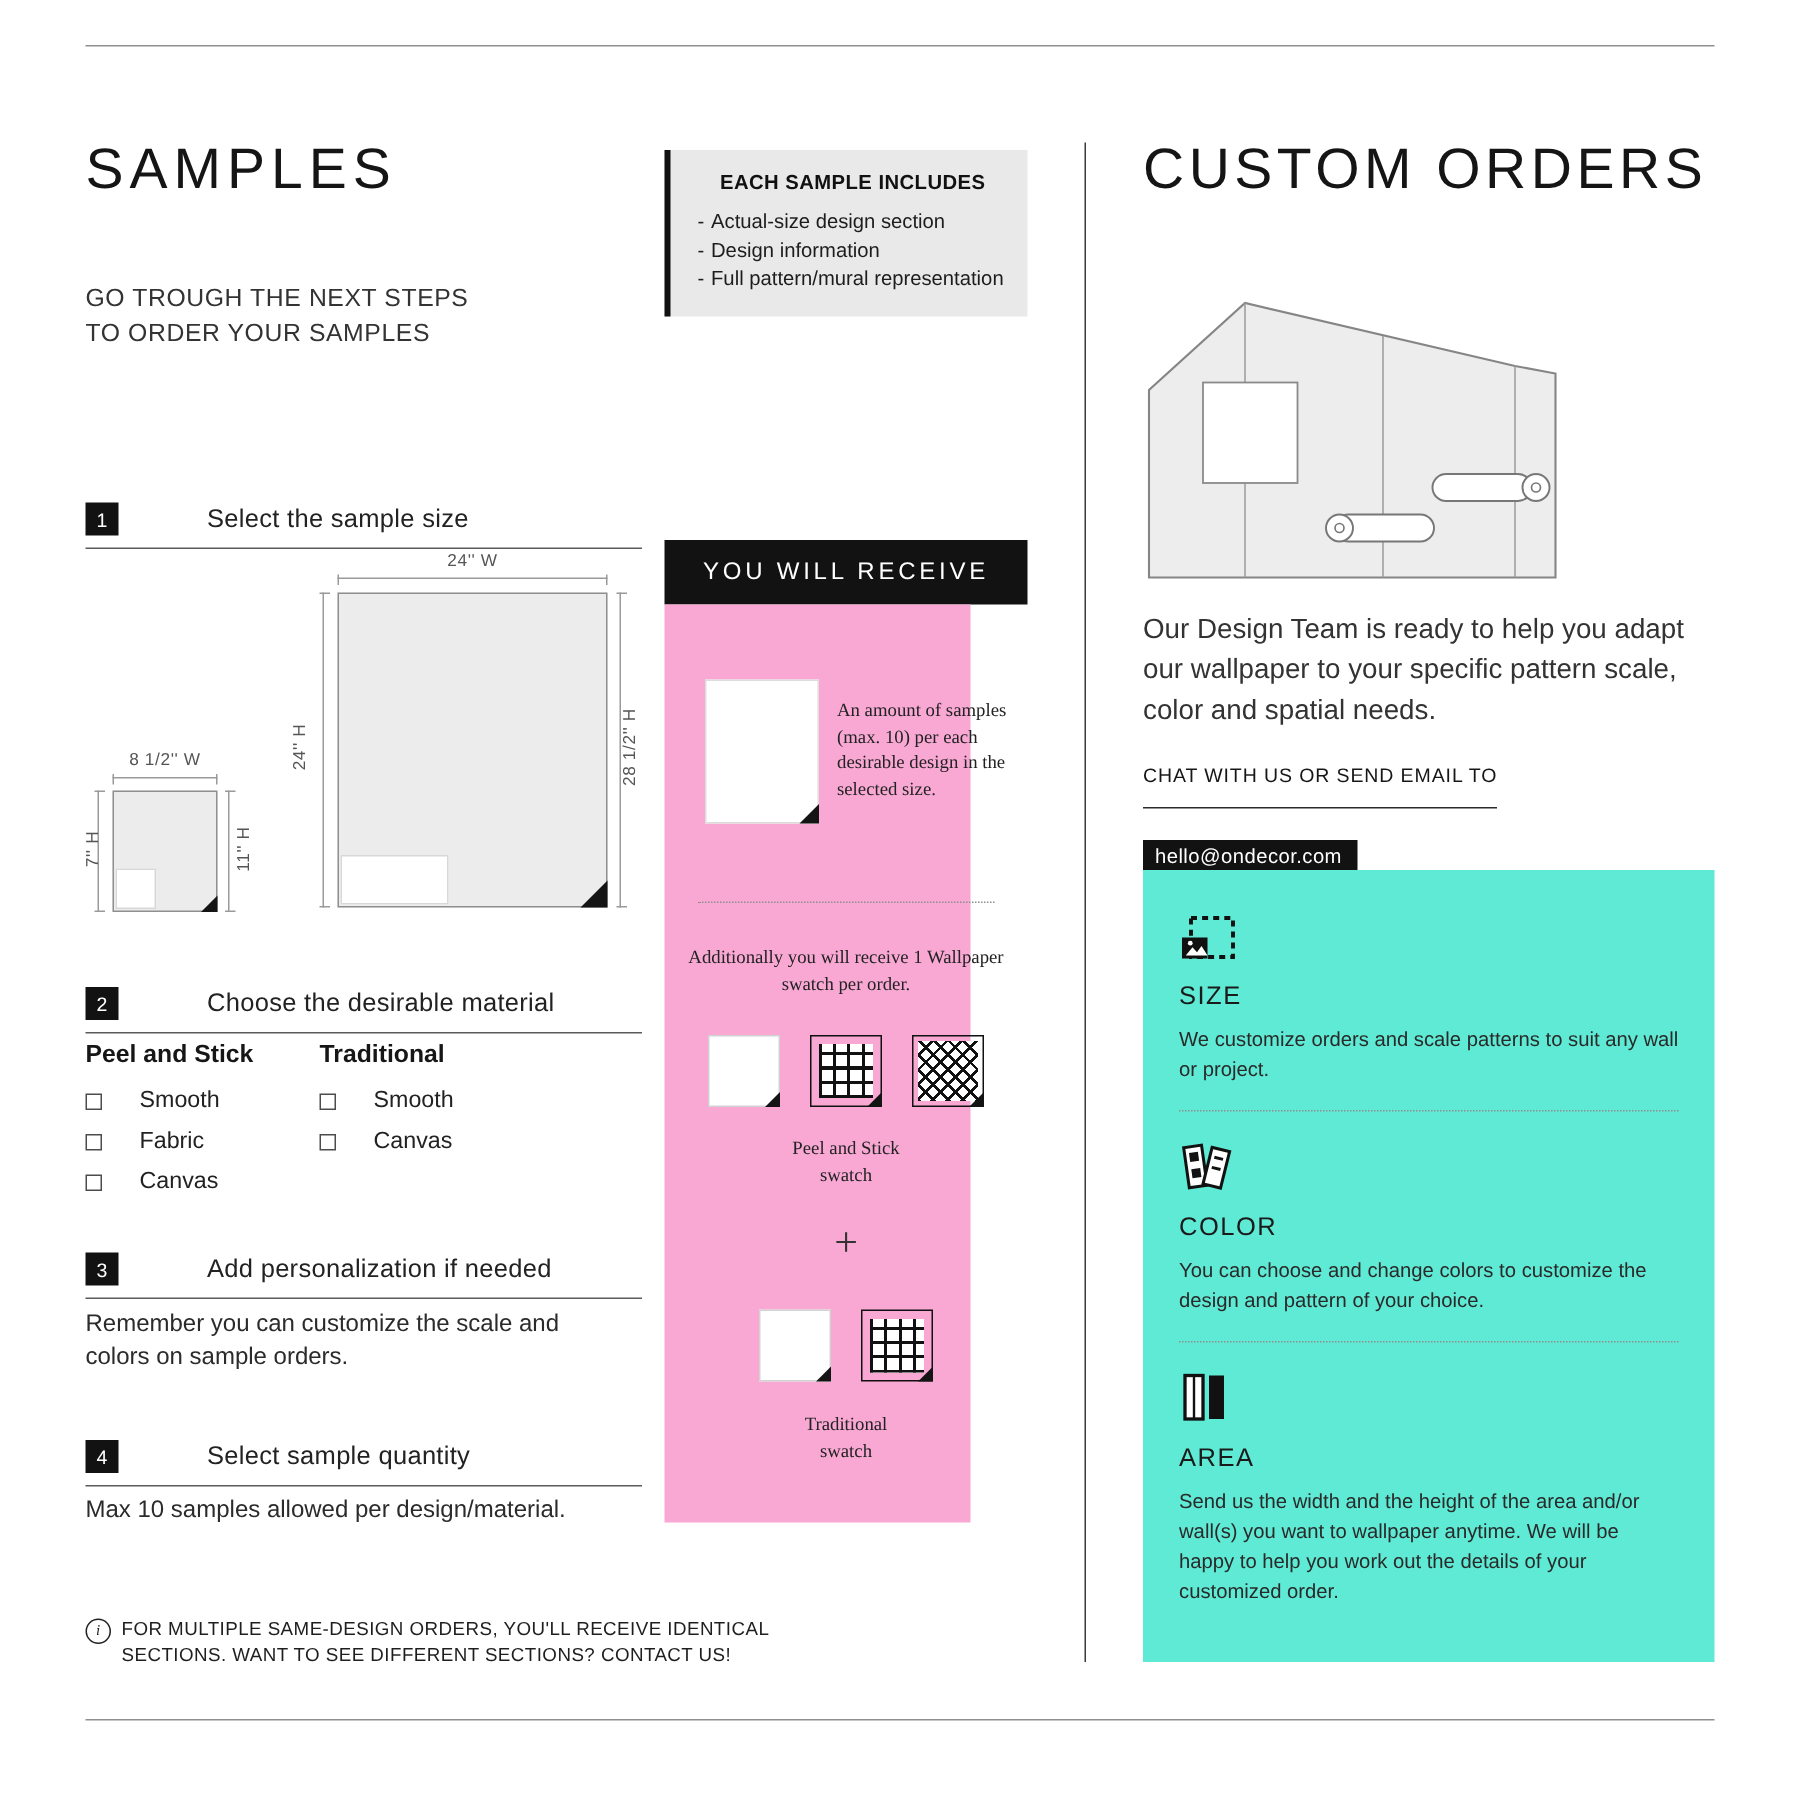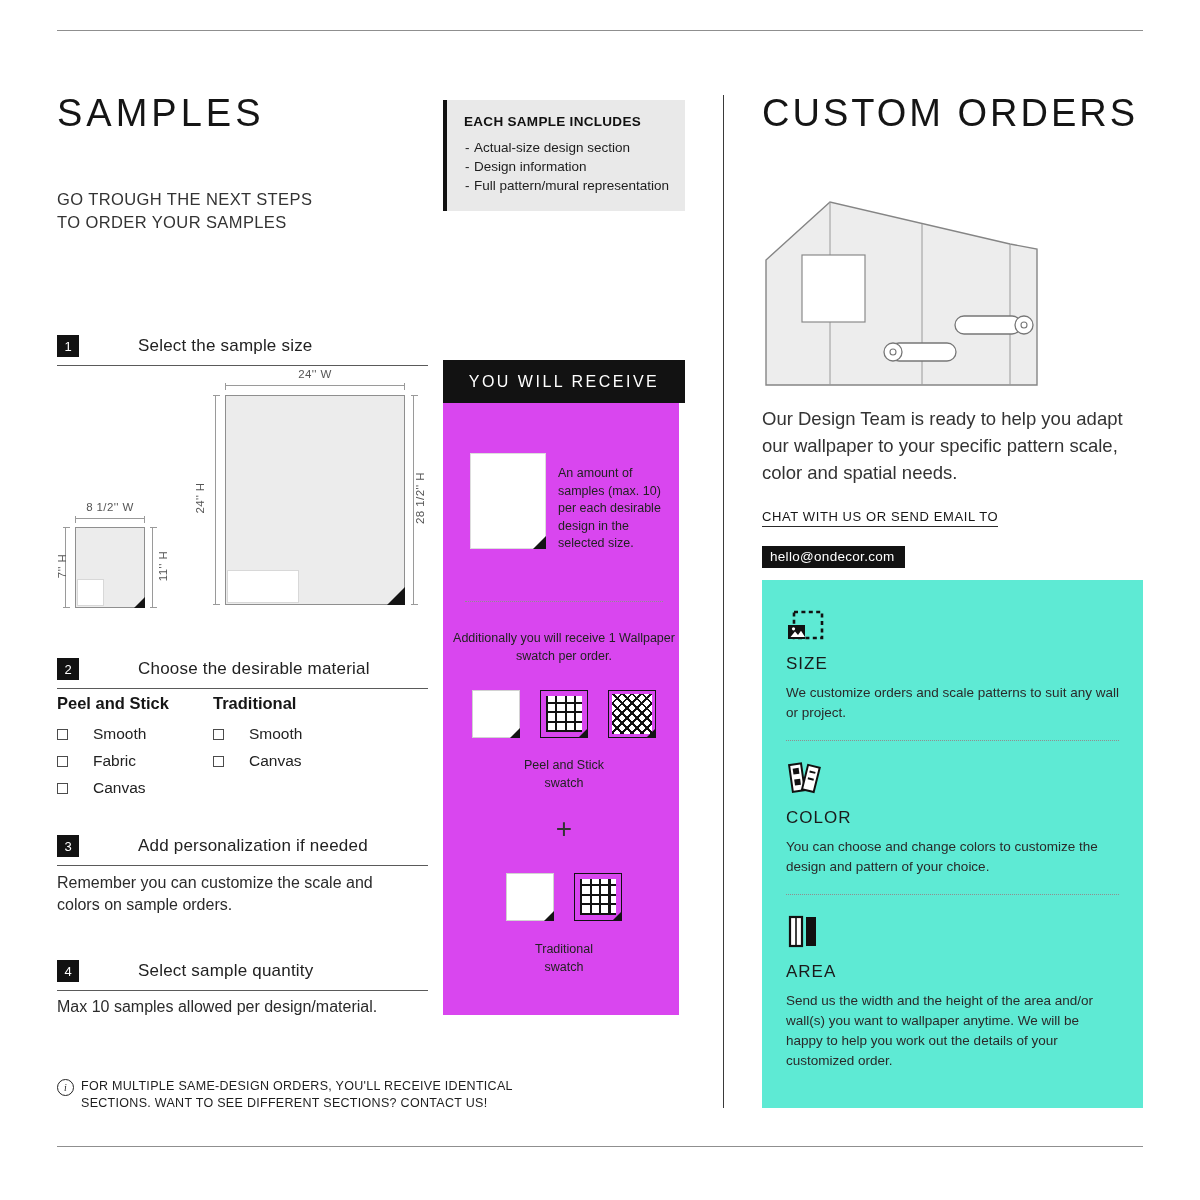--- a/index.html
+++ b/index.html
@@ -64,27 +64,27 @@
   .body-text { position:absolute; left:57px; margin:0; font-size:16px; line-height:1.4; color:#2b2b2b; }
   .step3-text { top:872px; width:360px; }
   .step4-text { top:996px; width:380px; }
 
   .footnote { position:absolute; left:57px; top:1078px; width:500px; display:flex; gap:7px; font-size:12.5px; letter-spacing:0.3px; color:#1e1e1e; line-height:1.35; }
   .info-circle { width:15px; height:15px; border:1.2px solid #222; border-radius:50%; flex:0 0 auto; display:inline-flex; align-items:center; justify-content:center; margin-top:1px; }
   .info-circle::before { content:"i"; font-size:10px; font-family:"Liberation Serif",serif; font-style:italic; }
 
   
   .includes { position:absolute; left:443px; top:100px; width:242px; box-sizing:border-box; background:#e9e9e9; border-left:4px solid #111; padding:14px 12px 16px 17px; }
-  .includes-title { margin:0 0 9px 0; font-size:13.5px; font-weight:bold; letter-spacing:0.3px; color:#111; }
+  .includes-title { margin:0 0 9px 0; font-size:13.5px; font-weight:bold; letter-spacing:0.3px; color:#111;text-align:center; }
   .includes-item { position:relative; padding-left:10px; font-size:13.5px; line-height:1.42; color:#1d1d1d; }
   .includes-item::before { content:"-"; position:absolute; left:1px; }
 
   
   .receive-header { position:absolute; left:443px; top:360px; width:242px; height:43px; background:#121212; color:#fff; display:flex; align-items:center; justify-content:center; font-size:16px; letter-spacing:2.5px; }
-  .receive-panel { position:absolute; left:443px; top:403px; width:236px; height:612px; background:#d946ef; }
+  .receive-panel { position:absolute; left:443px; top:403px; width:204px; height:612px; background:#f9a8d4;font-family:Liberation Serif, serif; }
   .sample-square { position:absolute; left:27px; top:50px; width:76px; height:96px; background:#fff; border:1px solid #ddd; box-sizing:border-box; }
   .samples-text { position:absolute; left:115px; top:62px; width:120px; margin:0; font-size:12.5px; line-height:1.4; color:#222; }
   .dotted-h { border-top:1px dotted #8f8f8f; }
   .receive-dotted { position:absolute; left:22px; width:198px; top:198px; }
   .additional-text { position:absolute; left:10px; top:226px; width:222px; margin:0; text-align:center; font-size:12.5px; line-height:1.45; color:#222; }
   .swatch-row { position:absolute; left:0; width:242px; display:flex; justify-content:center; gap:20px; }
   .swatch-row.r1 { top:287px; }
   .swatch-row.r2 { top:470px; }
   .swatch { position:relative; width:48px; height:48px; background:#fff; box-sizing:border-box; }
   .swatch.plain { border:1px solid #d2d2d2; }
@@ -103,22 +103,22 @@
     background-origin:content-box; background-clip:content-box;
   }
   .swatch-label { position:absolute; left:0; width:242px; margin:0; text-align:center; font-size:12.5px; line-height:1.4; color:#222; }
   .swatch-label.l1 { top:354px; }
   .swatch-label.l2 { top:538px; }
   .plus-sign { position:absolute; left:0; top:410px; width:242px; text-align:center; font-size:28px; font-weight:300; color:#333; }
 
   
   .house-illu { position:absolute; left:762px; top:198px; width:280px; height:190px; }
   .custom-intro { position:absolute; left:762px; top:406px; width:392px; margin:0; font-size:18.5px; line-height:1.45; color:#333; }
-  .chat-label { position:absolute; left:762px; top:509px; margin:0; font-size:13px; letter-spacing:0.6px; color:#161616; border-bottom:1px solid #2a2a2a; padding-bottom:2px; display:inline-block; }
-  .email-badge { position:absolute; left:762px; top:546px; background:#121212; color:#fff; font-size:13.5px; padding:3px 10px 4px 8px; letter-spacing:0.3px; }
+  .chat-label { position:absolute; left:762px; top:509px; margin:0; font-size:13px; letter-spacing:0.6px; color:#161616; border-bottom:1px solid #2a2a2a; padding-bottom:14px; display:inline-block; }
+  .email-badge { position:absolute; left:762px; top:560px; background:#121212; color:#fff; font-size:13.5px; padding:3px 10px 4px 8px; letter-spacing:0.3px; }
 
   .custom-panel { position:absolute; left:762px; top:580px; width:381px; height:528px; background:#5eead4; box-sizing:border-box; padding:30px 24px 0 24px; }
   .feature-icon { display:block; margin-bottom:12px; }
   .feature-title { margin:0 0 9px 0; font-size:17px; font-weight:400; letter-spacing:1px; color:#1a1a1a; }
   .feature-text { margin:0; font-size:13.5px; line-height:1.48; color:#2a2a2a; }
   .panel-dotted { margin:17px 0 19px 0; }
 </style>
 </head>
 <body>
 

